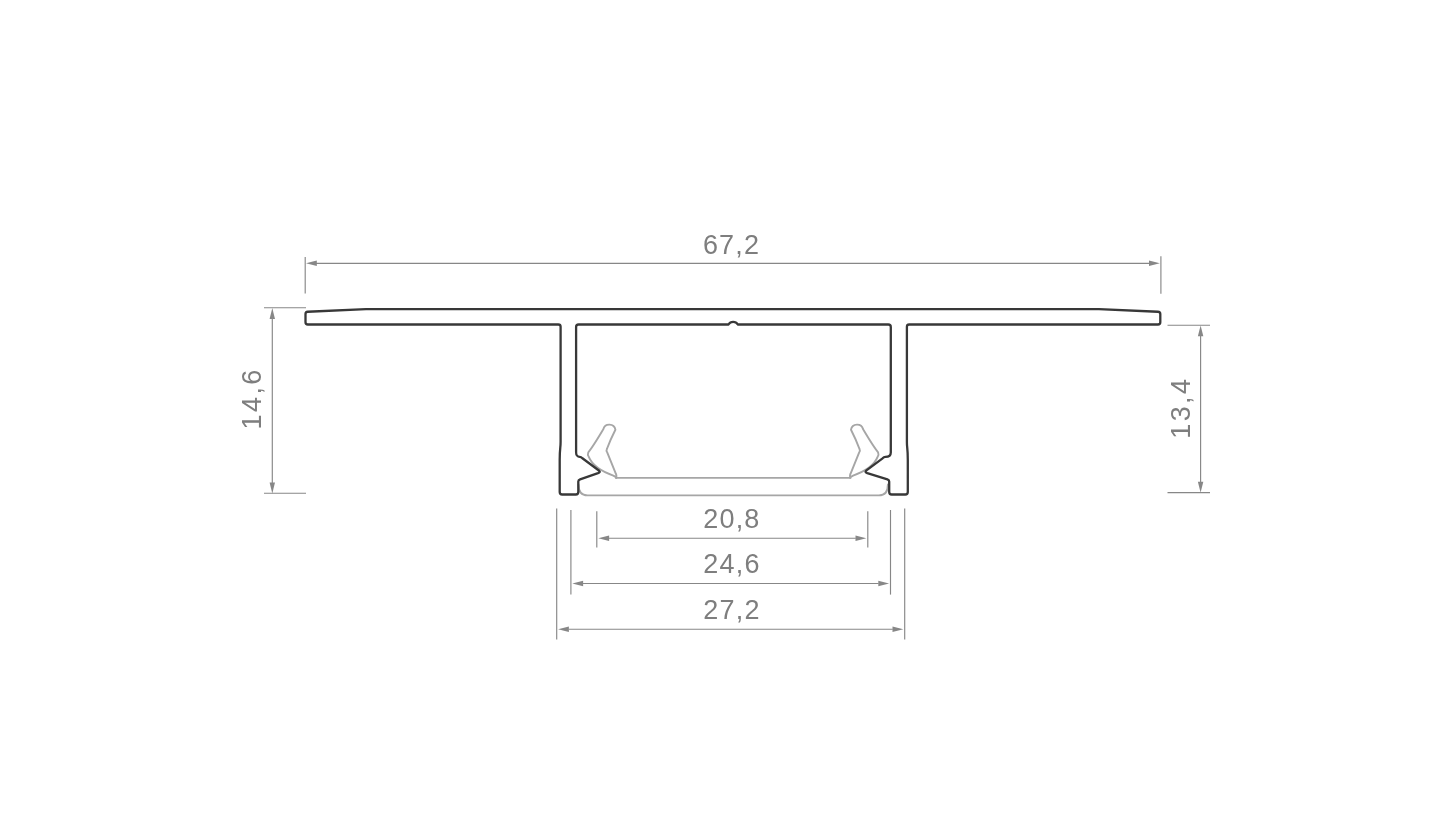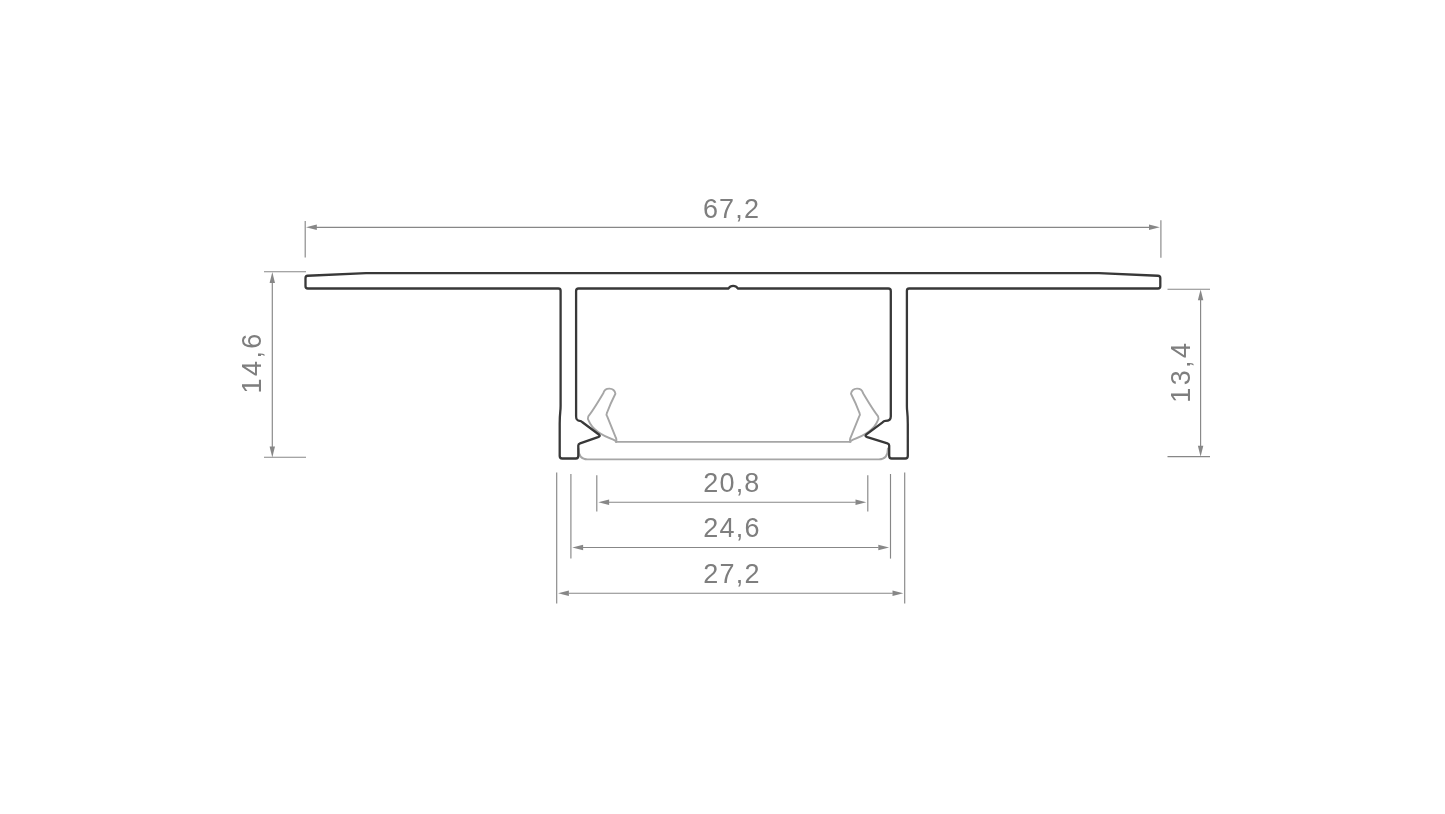--- a/index.html
+++ b/index.html
@@ -1,16 +1,16 @@
 <!DOCTYPE html>
 <html><head>
 <meta charset="utf-8">
 <style>
   html,body{margin:0;padding:0;background:#ffffff;}
-  .wrap{width:1445px;height:676px;position:relative;overflow:hidden;background:#ffffff;}
+  .wrap{width:1445px;height:676px;position:relative;overflow:hidden;background:#ffffff;margin-top:36px;}
   text{font-family:"Liberation Sans",sans-serif;fill:#7e7e7e;font-size:27px;letter-spacing:1.2px;}
 </style>
 </head>
 <body>
 <div class="wrap">
 <svg width="1445" height="814" viewBox="0 0 1445 814">
   <rect x="0" y="0" width="1445" height="814" fill="#ffffff"></rect>
 
   <g stroke="#a6a6a6" stroke-width="1.9" fill="none" stroke-linejoin="round" stroke-linecap="round">
 

